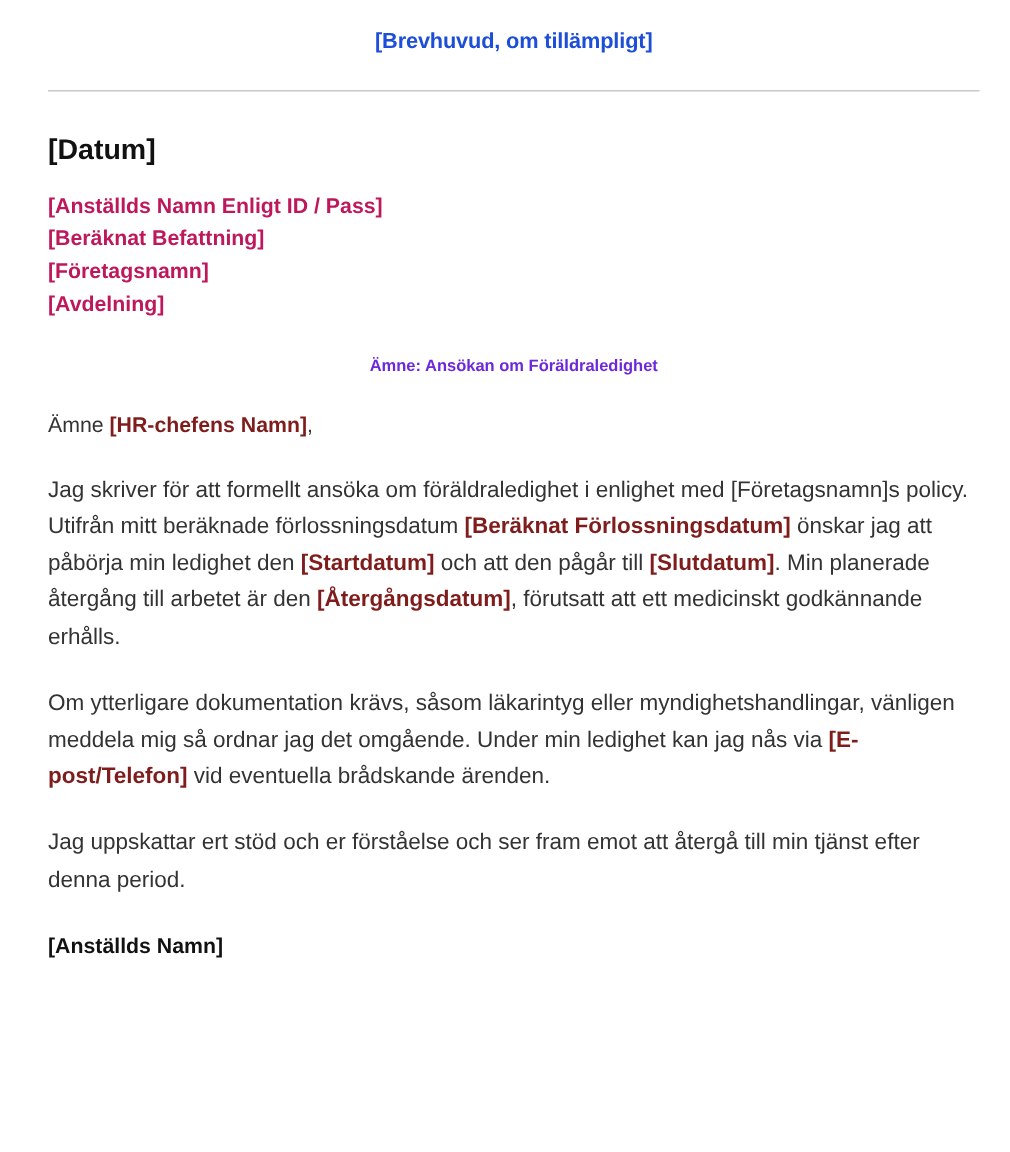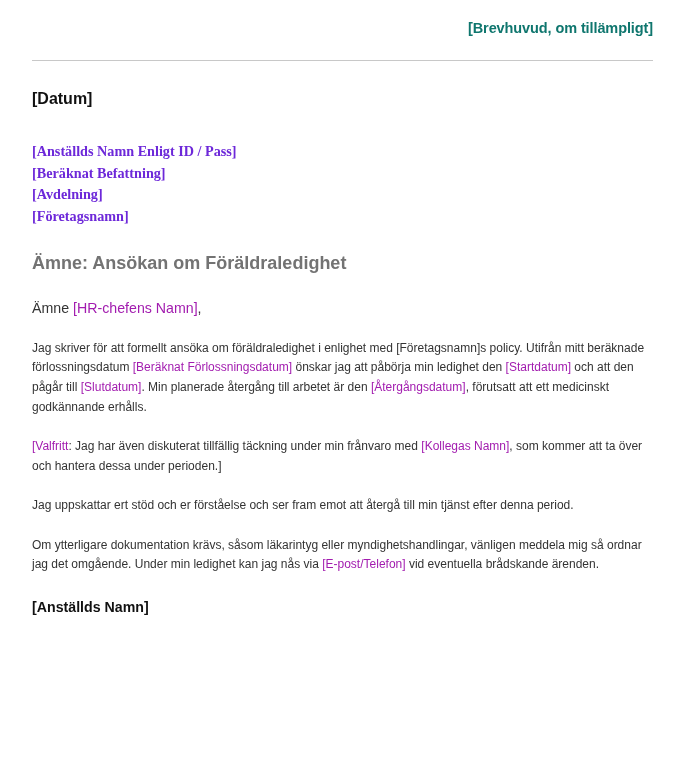--- a/index.html
+++ b/index.html
@@ -15,118 +15,117 @@
     -webkit-font-smoothing: antialiased;
   }
   .page {
     box-sizing: border-box;
     width: 673px;
     min-height: 768px;
     padding: 12px 20px 0 32px;
     background: #ffffff;
   }
   .letterhead {
-    text-align: right;
+    text-align: center;
     font-size: 14.5px;
     font-weight: bold;
-    color: #0f766e;
+    color: #1d4ed8;
     letter-spacing: -0.1px;
     padding-top: 6px;
     padding-bottom: 0;
     line-height: 1.4;
   }
   .rule {
     height: 0;
     border: 0;
     border-top: 1px solid #c8c8c8;
     margin: 22px 0 0 0;
   }
   .date-line {
     font-weight: bold;
     color: #111111;
-    font-size: 16px;
+    font-size: 19px;
     margin-top: 26px;
     line-height: 1.5;
   }
   .addr {
-    margin-top: 30px;
+    margin-top: 12px;
     font-weight: bold;
-    color: #6d28d9;
+    color: #be185d;
     font-size: 14.2px;
     line-height: 1.52;
-    font-family: Liberation Serif, serif;
   }
   .addr div { white-space: nowrap; }
   .subject {
     margin-top: 22px;
     font-weight: bold;
-    color: #737373;
-    font-size: 18px;
+    color: #6d28d9;
+    font-size: 11px;
     line-height: 1.5;
+    text-align: center;
   }
   .salutation {
     margin-top: 21px;
     color: #333333;
     font-size: 14.2px;
     line-height: 1.5;
   }
   p.para {
     margin: 20px 0 0 0;
     color: #333333;
-    font-size: 12px;
+    font-size: 15px;
     line-height: 1.63;
     max-width: 622px;
   }
   .closing {
     margin-top: 21px;
     color: #333333;
     font-size: 14.2px;
     line-height: 1.62;
   }
   .closing .sig-name,
   .closing .sig-line {
     font-weight: bold;
     color: #111111;
     display: block;
   }
   b, strong {
     font-weight: bold;
     color: #111111;
   }
-  .ph { font-weight: normal; color: #a21caf; text-align: right; }
+  .ph { font-weight: bold; color: #7f1d1d; text-align: right; }
 </style>
 </head>
 <body>
 
 <div class="page">
 
   <div class="letterhead">[Brevhuvud, om tillämpligt]</div>
 
   <hr class="rule">
 
   <div class="date-line">[Datum]</div>
 
   <div class="addr">
     <div>[Anställds Namn Enligt ID / Pass]</div>
     <div>[Beräknat Befattning]</div>
+    <div>[Företagsnamn]</div>
     <div>[Avdelning]</div>
-    <div>[Företagsnamn]</div>
   </div>
 
   <div class="subject">Ämne: Ansökan om Föräldraledighet</div>
 
   <div class="salutation">
     <span>Ämne </span><b class="ph">[HR-chefens Namn]</b><span>,</span>
   </div>
 
   <div id="body-paragraphs">
       <p class="para"><span>Jag skriver för att formellt ansöka om föräldraledighet i enlighet med [Företagsnamn]s policy. Utifrån mitt beräknade förlossningsdatum </span><b class="ph">[Beräknat Förlossningsdatum]</b><span> önskar jag att påbörja min ledighet den </span><b class="ph">[Startdatum]</b><span> och att den pågår till </span><b class="ph">[Slutdatum]</b><span>. Min planerade återgång till arbetet är den </span><b class="ph">[Återgångsdatum]</b><span>, förutsatt att ett medicinskt godkännande erhålls.</span></p>
-      <p class="para"><b class="ph">[Valfritt</b><span>: Jag har även diskuterat tillfällig täckning under min frånvaro med </span><b class="ph">[Kollegas Namn]</b><span>, som kommer att ta över och hantera dessa under perioden.]</span></p>
+      <p class="para"><span>Om ytterligare dokumentation krävs, såsom läkarintyg eller myndighetshandlingar, vänligen meddela mig så ordnar jag det omgående. Under min ledighet kan jag nås via </span><b class="ph">[E-post/Telefon]</b><span> vid eventuella brådskande ärenden.</span></p>
       <p class="para"><span>Jag uppskattar ert stöd och er förståelse och ser fram emot att återgå till min tjänst efter denna period.</span></p>
-      <p class="para"><span>Om ytterligare dokumentation krävs, såsom läkarintyg eller myndighetshandlingar, vänligen meddela mig så ordnar jag det omgående. Under min ledighet kan jag nås via </span><b class="ph">[E-post/Telefon]</b><span> vid eventuella brådskande ärenden.</span></p>
     </div>
 
   <div class="closing">
     <span class="sig-name">[Anställds Namn]</span>
     
   </div>
 
 </div>
 
 </body></html>

